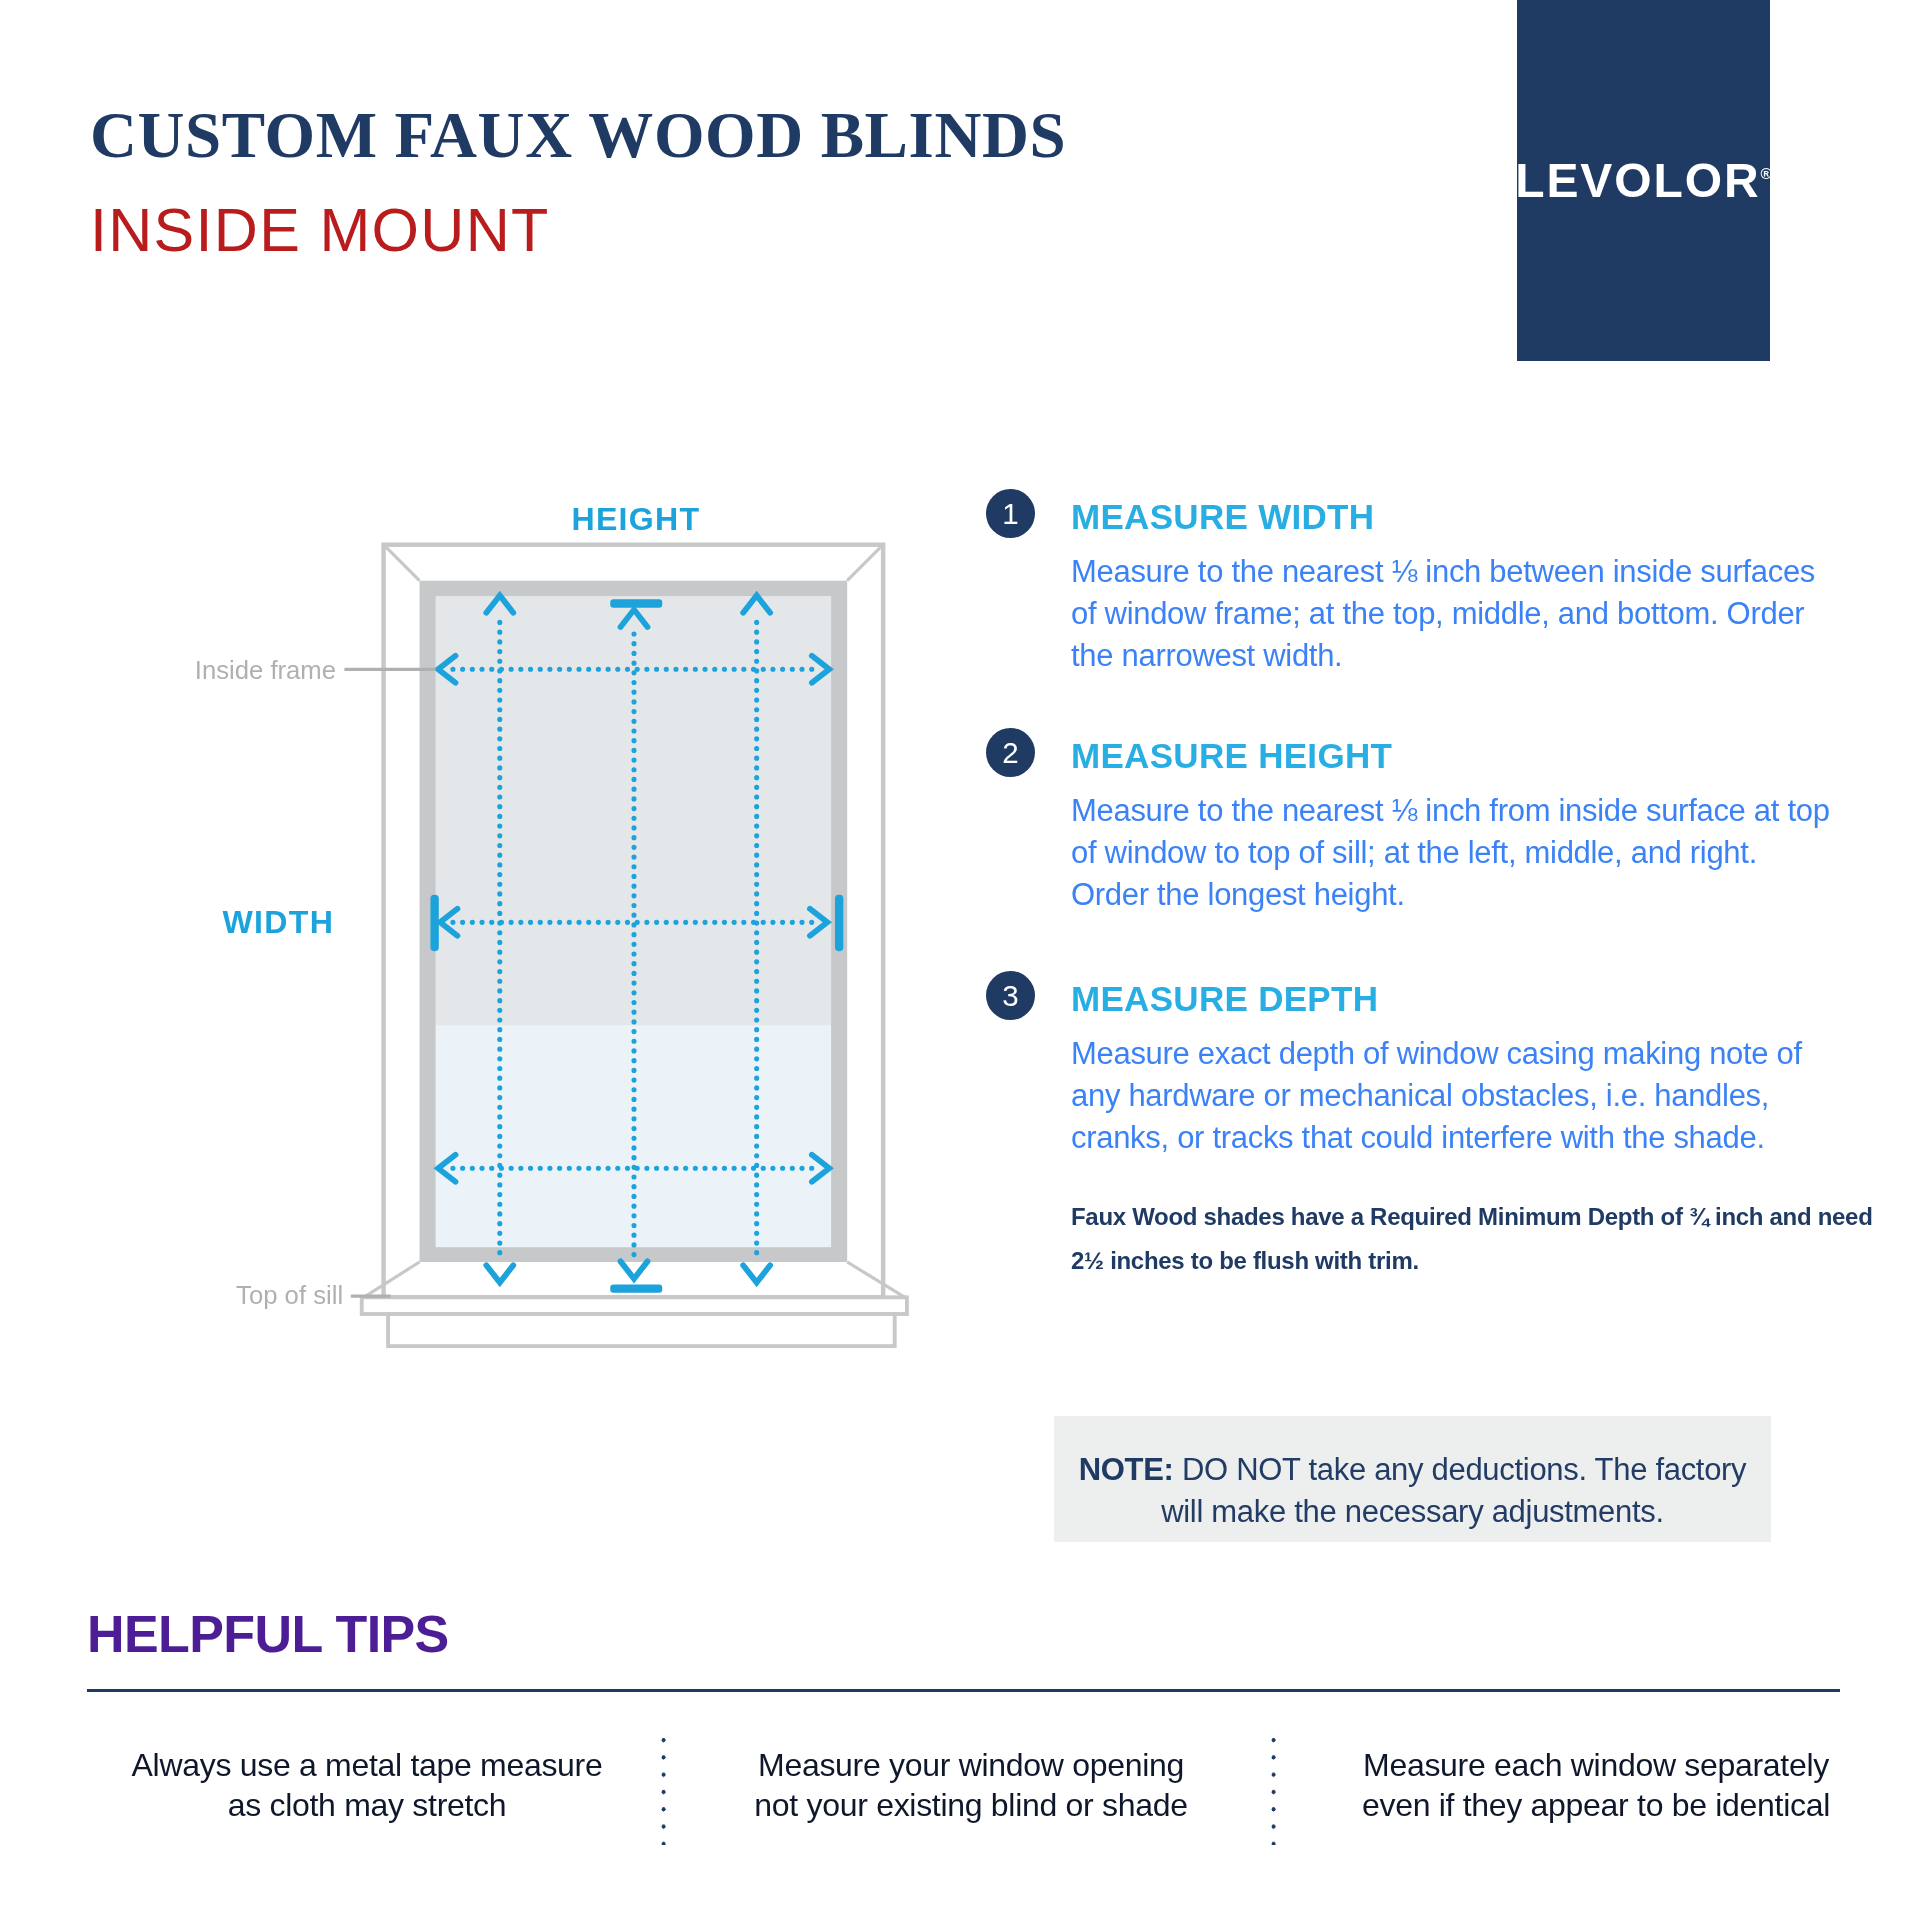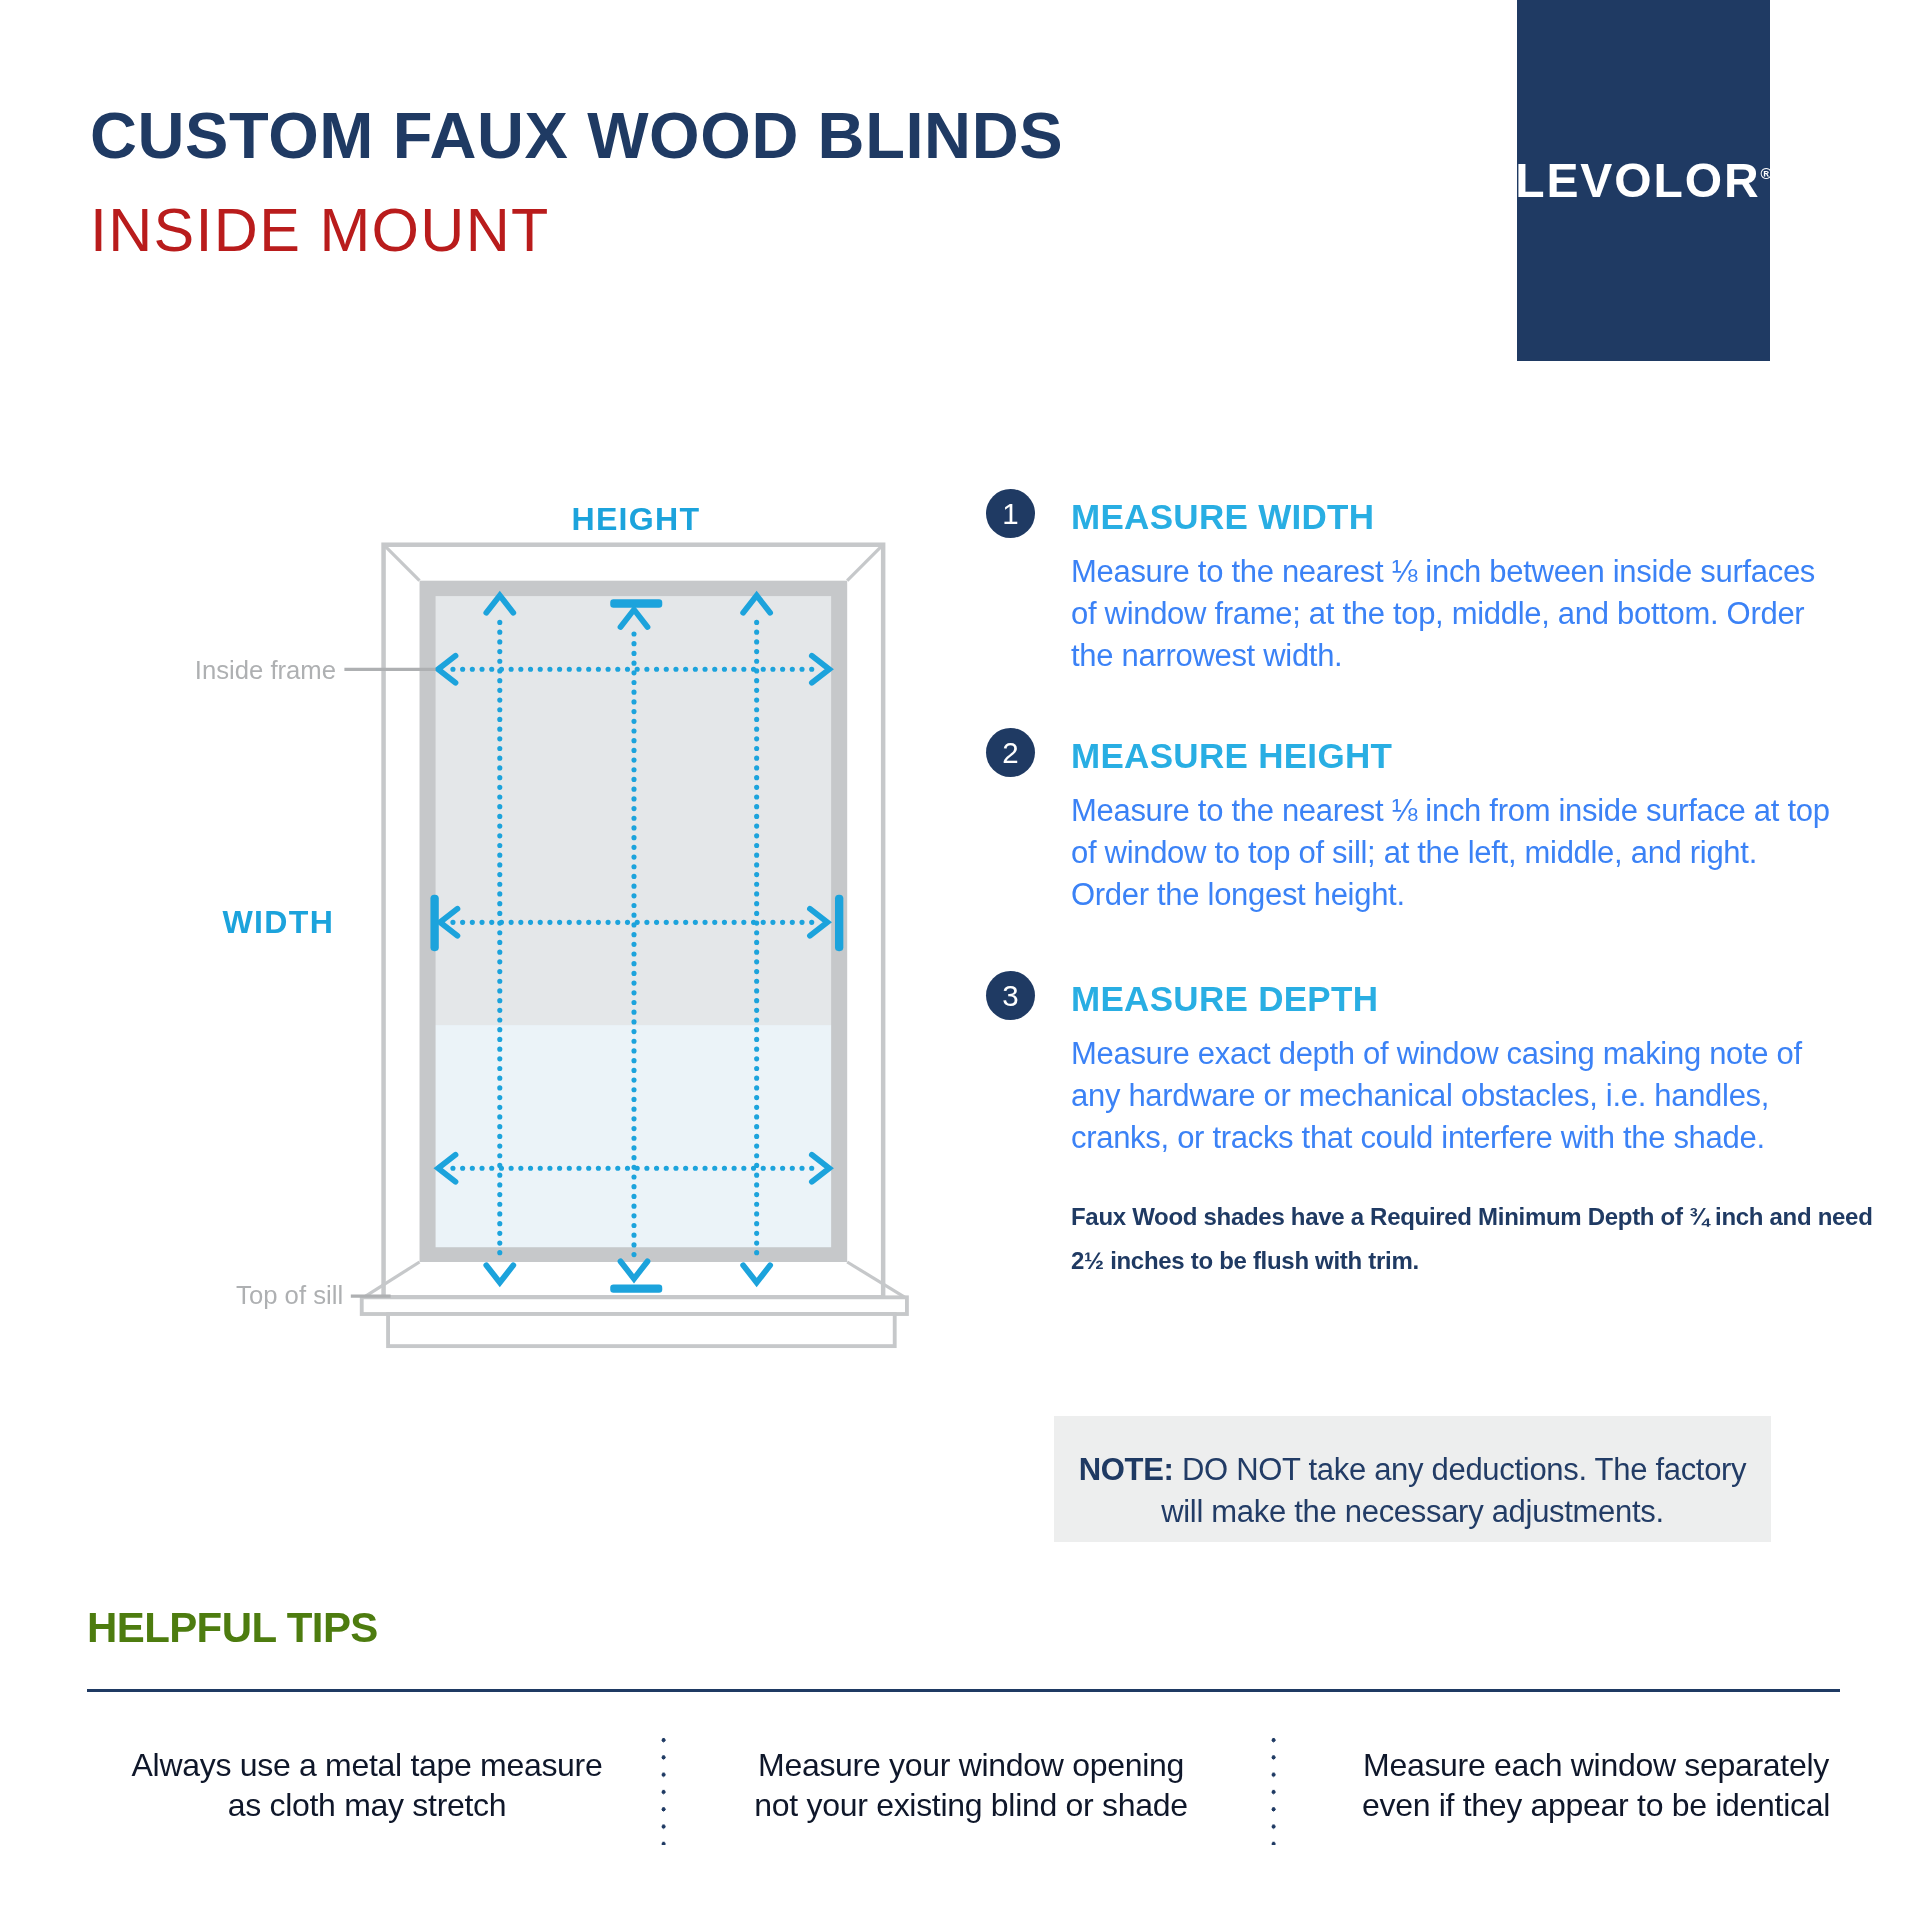--- a/index.html
+++ b/index.html
@@ -3,21 +3,21 @@
 <meta charset="utf-8">
 <style>
   html,body{margin:0;padding:0;background:#fff;}
   .page{
     position:relative;width:1926px;height:1926px;background:#ffffff;overflow:hidden;
     font-family:"Liberation Sans", sans-serif;color:#1F3A63;
   }
   
   .title{
     position:absolute;left:90px;top:98px;
-    font-size:65px;font-weight:bold;letter-spacing:0.6px;color:#1F3A63;white-space:nowrap;
+    font-size:65px;font-weight:bold;letter-spacing:0.6px;color:#1F3A63;white-space:nowrap;font-family:Liberation Serif, serif;
   }
   .subtitle{
     position:absolute;left:90px;top:195px;
     font-size:61px;font-weight:normal;letter-spacing:1.3px;color:#b91c1c;white-space:nowrap;
   }
   .logo-box{
     position:absolute;left:1517px;top:0;width:253px;height:361px;background:#1F3A63;
     display:flex;align-items:center;justify-content:center;
   }
   .logo-text{
@@ -46,21 +46,21 @@
   
   .note-box{
     position:absolute;left:1054px;top:1416px;width:717px;height:126px;background:#EDEEEE;
     text-align:center;font-size:31px;line-height:42px;letter-spacing:-0.3px;color:#223C66;
     box-sizing:border-box;padding-top:33px;
   }
   .note-box b{color:#1F3A63;}
   
   .tips-heading{
     position:absolute;left:87px;top:1604px;
-    font-size:42px;font-weight:bold;letter-spacing:-0.6px;color:#4d7c0f;white-space:nowrap;
+    font-size:52px;font-weight:bold;letter-spacing:-0.6px;color:#4c1d95;white-space:nowrap;
   }
   .tips-rule{
     position:absolute;left:87px;top:1689px;width:1753px;height:2.6px;background:#1F3A63;
   }
   .tip{
     position:absolute;top:1745px;width:578px;text-align:center;
     font-size:32px;line-height:40px;letter-spacing:-0.3px;color:#0f172a;
   }
   .tip-1{left:78px;}
   .tip-2{left:682px;}

